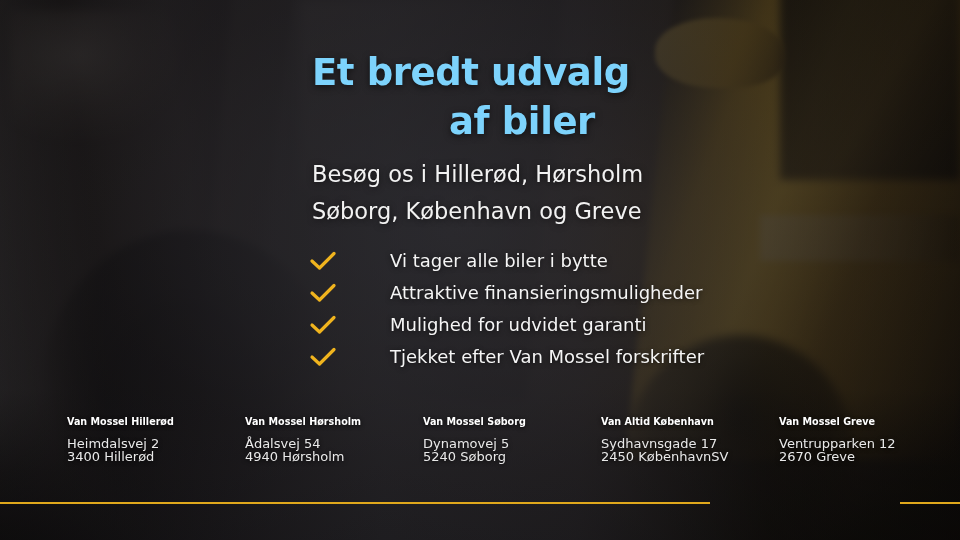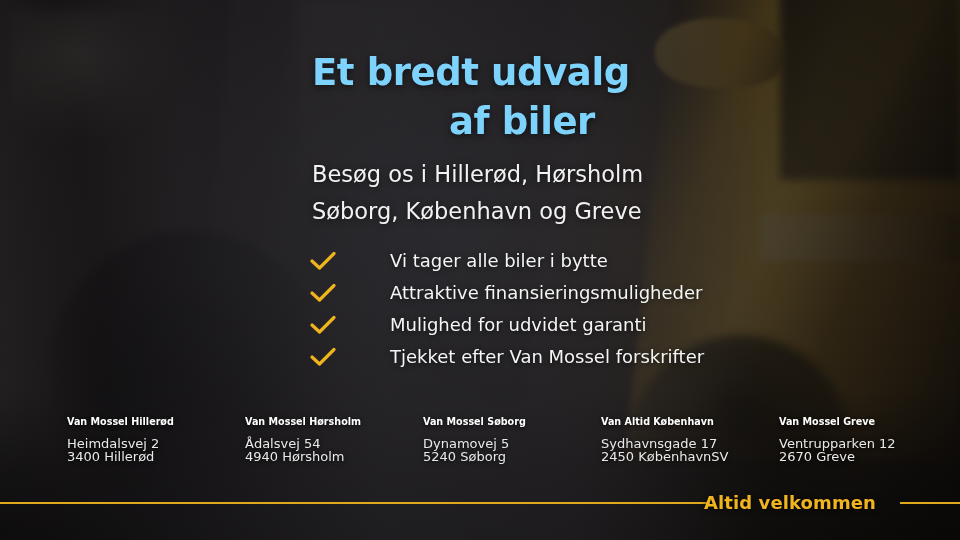--- a/index.html
+++ b/index.html
@@ -295,17 +295,16 @@
         <div class="dealer">
           <div class="dname">Van Mossel Greve</div>
           <div class="dline">Ventrupparken 12</div>
           <div class="dline">2670 Greve</div>
         </div>
       </div>
 
     <div class="footer">
       <div class="rule left"></div>
       <div class="rule right"></div>
-      <div class="welcome">Altid velkommen</div>
     </div>
 
   </div>
 </div>
 
 </body></html>

